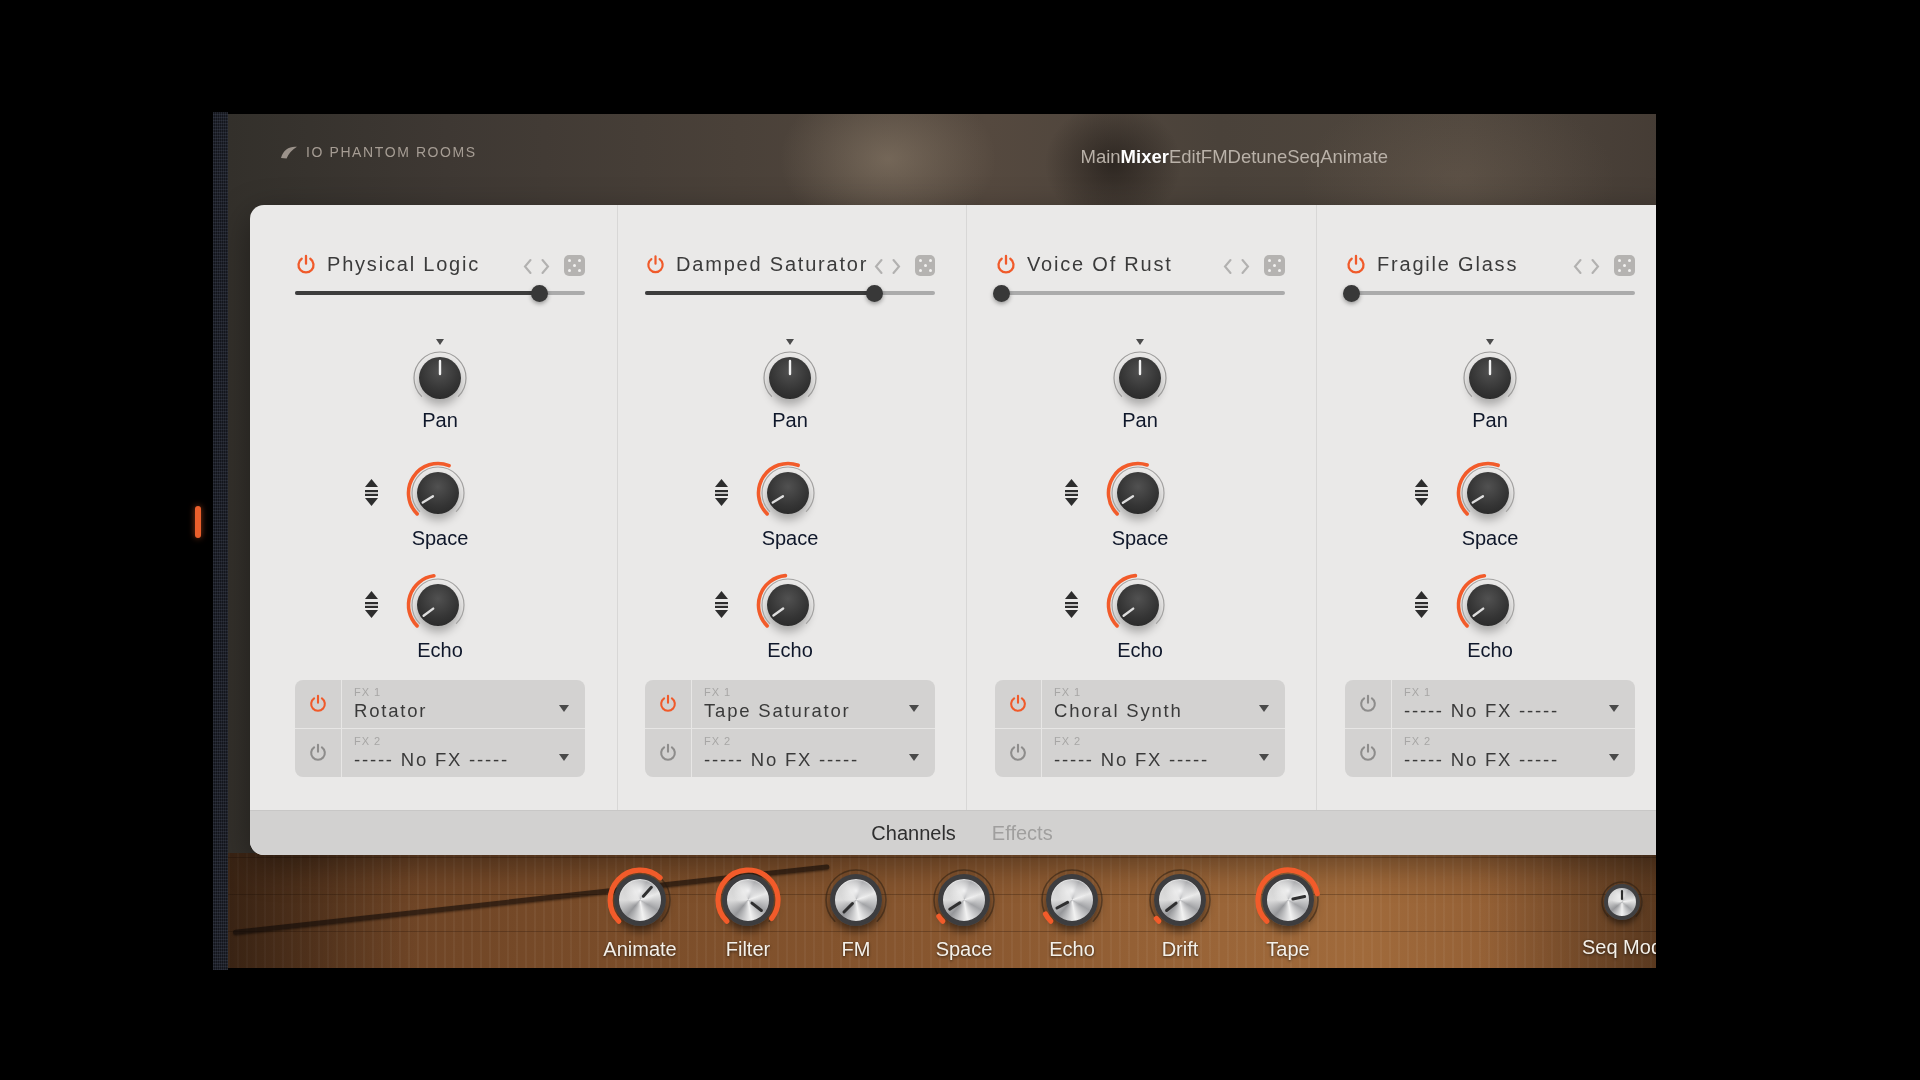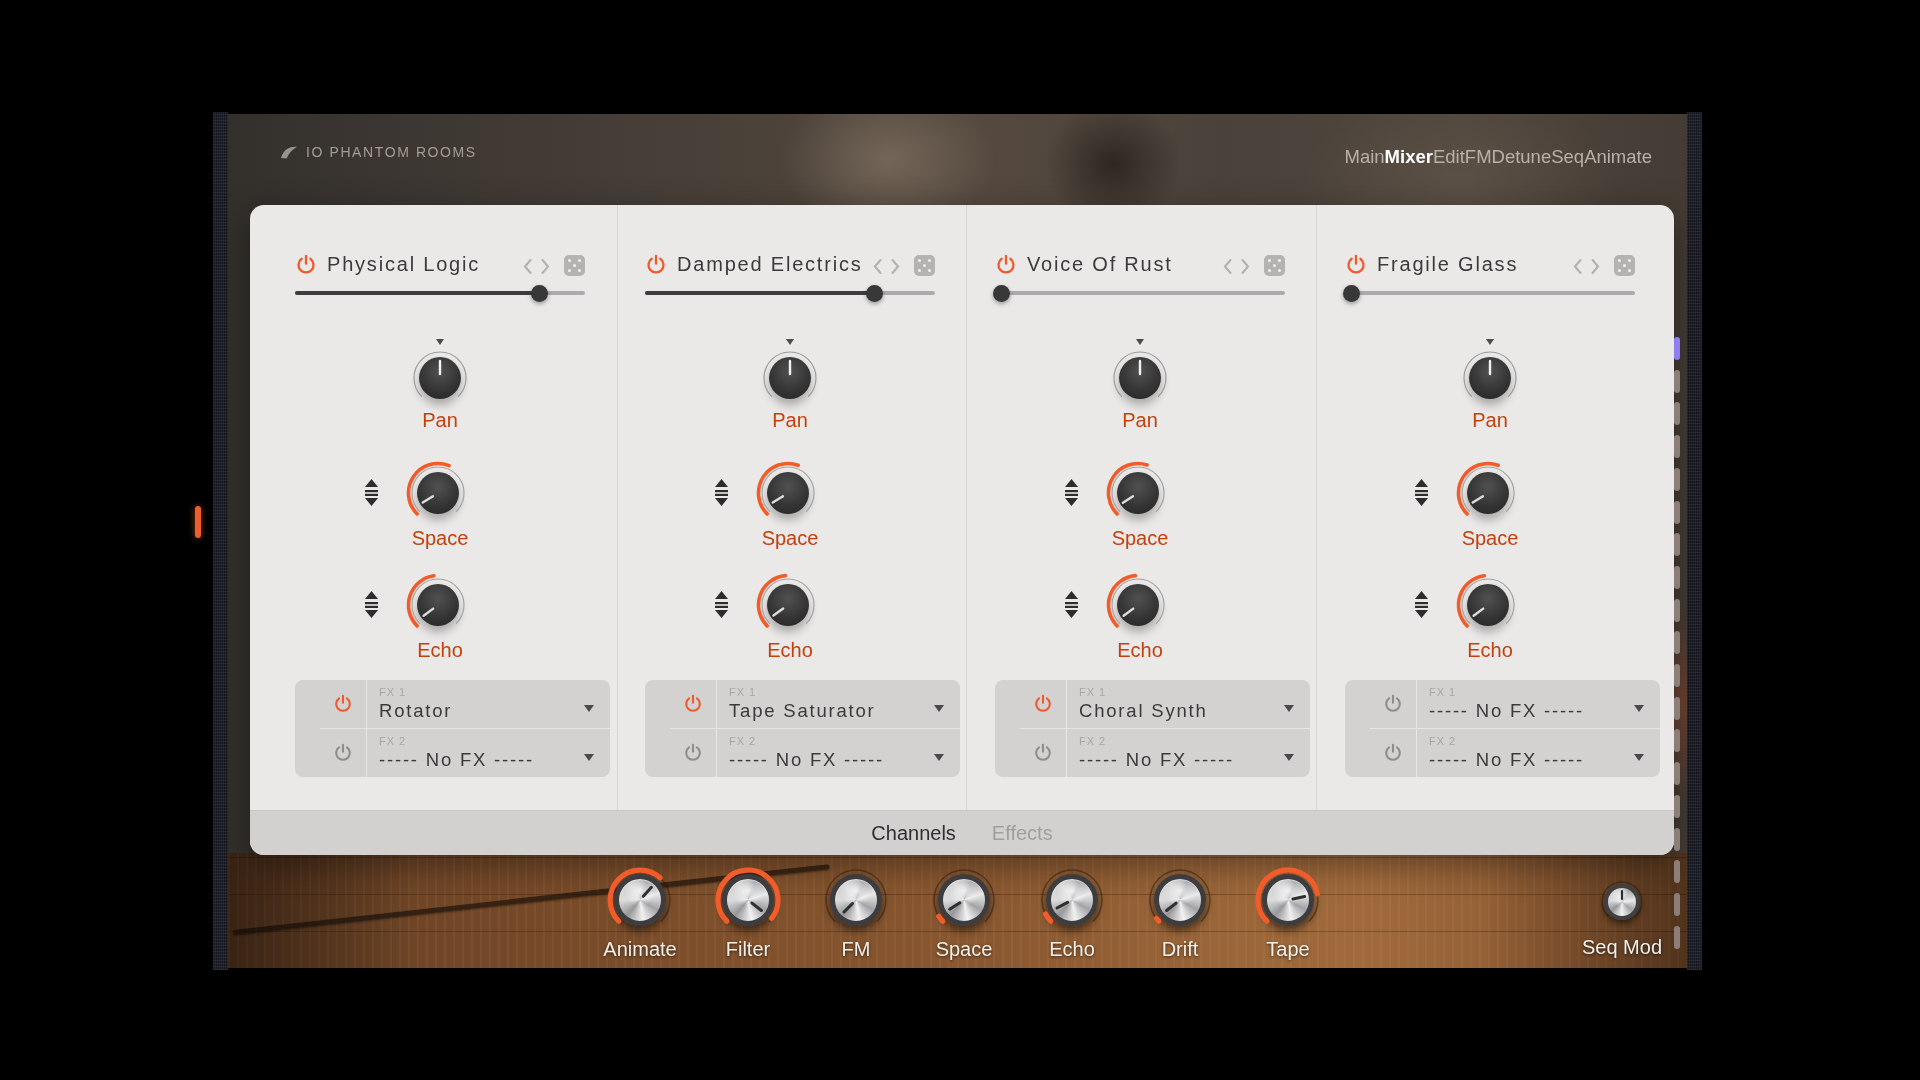--- a/index.html
+++ b/index.html
@@ -1,16 +1,16 @@
 <!DOCTYPE html>
 <html><head>
 <meta charset="utf-8">
 <style>
   html,body{margin:0;padding:0;background:#000;}
-  .stage{position:relative;width:1920px;height:1080px;background:#000;overflow:hidden;
+  .stage{position:relative;width:1656px;height:1080px;background:#000;overflow:hidden;
          font-family:"Liberation Sans","DejaVu Sans",sans-serif;}
 
   
   .spine{position:absolute;top:112px;height:858px;width:15px;background:#14161d;
     background-image:repeating-linear-gradient(0deg,rgba(120,130,160,.14) 0 1px,transparent 1px 3px),
                      repeating-linear-gradient(90deg,rgba(200,210,230,.08) 0 1px,transparent 1px 2px);}
   .spine.l{left:213px}.spine.r{left:1687px}
 
   
   .win{position:absolute;left:228px;top:114px;width:1459px;height:854px;overflow:hidden;
@@ -89,24 +89,24 @@
       radial-gradient(circle at 50% 28%, rgba(255,255,255,.85), rgba(255,255,255,0) 42%),
       conic-gradient(from -30deg,#cfcfcf,#8f9094 50deg,#e9e9e9 100deg,#a2a3a6 150deg,#f2f2f2 200deg,#96979a 250deg,#dcdcdc 300deg,#cfcfcf 360deg);
     box-shadow:0 5px 8px rgba(0,0,0,.5), inset 0 1px 1px rgba(255,255,255,.55);}
   .seq .kbody{width:28px;height:28px;border:4px solid #404042;
     background:
       radial-gradient(circle at 50% 28%, rgba(255,255,255,.85), rgba(255,255,255,0) 45%),
       conic-gradient(from -30deg,#cfcfcf,#8f9094 60deg,#e9e9e9 110deg,#a2a3a6 160deg,#f2f2f2 210deg,#96979a 260deg,#dcdcdc 310deg,#cfcfcf 360deg);
     box-shadow:0 4px 6px rgba(0,0,0,.5);}
   .marker{position:absolute;left:50%;top:1px;transform:translateX(-50%);width:0;height:0;
     border-left:4.5px solid transparent;border-right:4.5px solid transparent;border-top:6px solid #4c4c4c;}
-  .klabel{position:absolute;left:0;width:290px;text-align:center;font-size:20px;color:#c2410c;}
+  .klabel{position:absolute;left:0;width:290px;text-align:center;font-size:20px;color:#0f172a;}
   .stepper{position:absolute;width:15px;height:27px;cursor:pointer;}
 
-  .fx-box{position:absolute;left:0;top:435px;width:290px;height:97px;border-radius:8px;background:#d3d2d1;overflow:hidden;padding-left:25px;}
+  .fx-box{position:absolute;left:0;top:435px;width:290px;height:97px;border-radius:8px;background:#d3d2d1;overflow:hidden;}
   .fx-row{position:relative;display:flex;align-items:center;height:48px;cursor:pointer;}
   .fx-pwr-cell{width:46px;display:flex;justify-content:center;align-items:center;height:100%;}
   .fx-vd{width:1px;height:100%;background:#e7e6e5;}
   .fx-main{flex:1;padding-left:12px;display:flex;flex-direction:column;justify-content:center;}
   .fx-tag{font-size:11px;letter-spacing:1px;color:#a7a6a5;margin-bottom:2px;}
   .fx-val{font-size:18.5px;letter-spacing:1.8px;color:#3a3a3a;white-space:nowrap;}
   .fx-hd{height:1px;background:#e7e6e5;}
   .caret{position:absolute;right:16px;bottom:16px;width:0;height:0;
     border-left:5.5px solid transparent;border-right:5.5px solid transparent;border-top:7px solid #4a4a4a;}
   .fx-row .pwr{width:20px;height:20px;}
@@ -265,21 +265,21 @@
     </section>
 
     <section class="channel" style="left:395px">
       <div class="ch-header">
         <button class="pwr on">
           <svg viewBox="0 0 24 24">
               <path d="M7.3 5.2 A8.2 8.2 0 1 0 16.7 5.2" stroke="currentColor" stroke-width="2.5" fill="none" stroke-linecap="round"></path>
               <path d="M12 2.2 L12 10.5" stroke="currentColor" stroke-width="2.5" stroke-linecap="round"></path>
             </svg>
         </button>
-        <span class="ch-name">Damped Electrics</span>
+        <span class="ch-name">Damped Saturator</span>
         <span class="sp"></span>
         <button class="chev"><svg width="11" height="17" viewBox="0 0 11 17">
               <path d="M8.5 2 L3 8.5 L8.5 15" stroke="#b2b1b0" stroke-width="2.1" fill="none" stroke-linecap="round"></path>
             </svg></button>
         <button class="chev"><svg width="11" height="17" viewBox="0 0 11 17">
               <path d="M2.5 2 L8 8.5 L2.5 15" stroke="#b2b1b0" stroke-width="2.1" fill="none" stroke-linecap="round"></path>
             </svg></button>
         <button class="dice">
             <i style="left:4px;top:4px"></i>
             <i style="left:14px;top:4px"></i>

